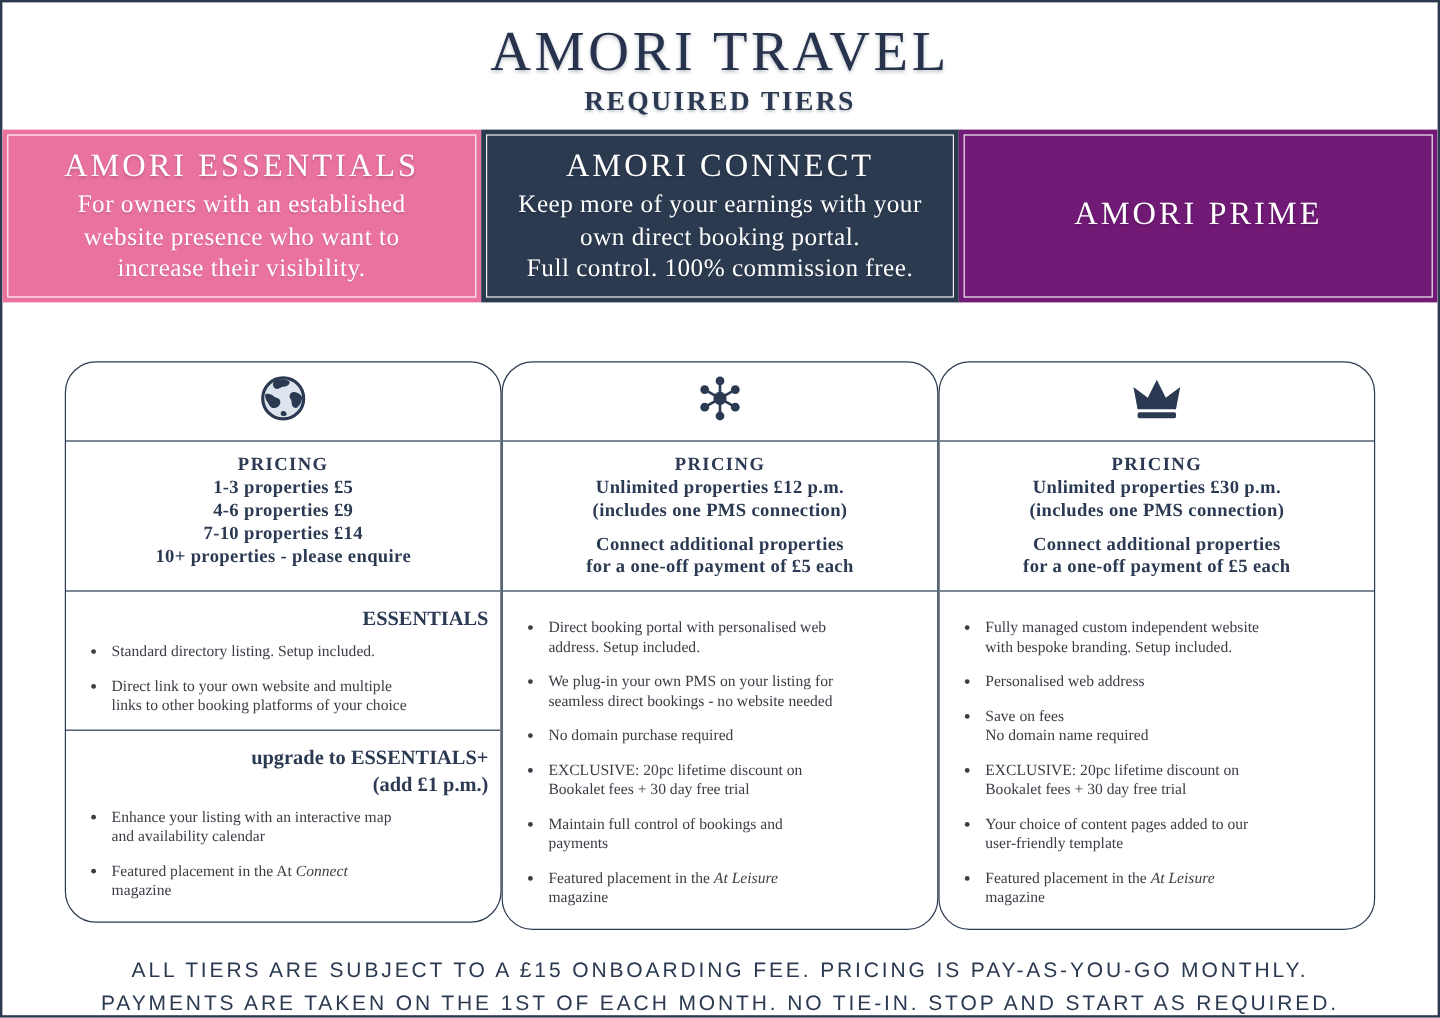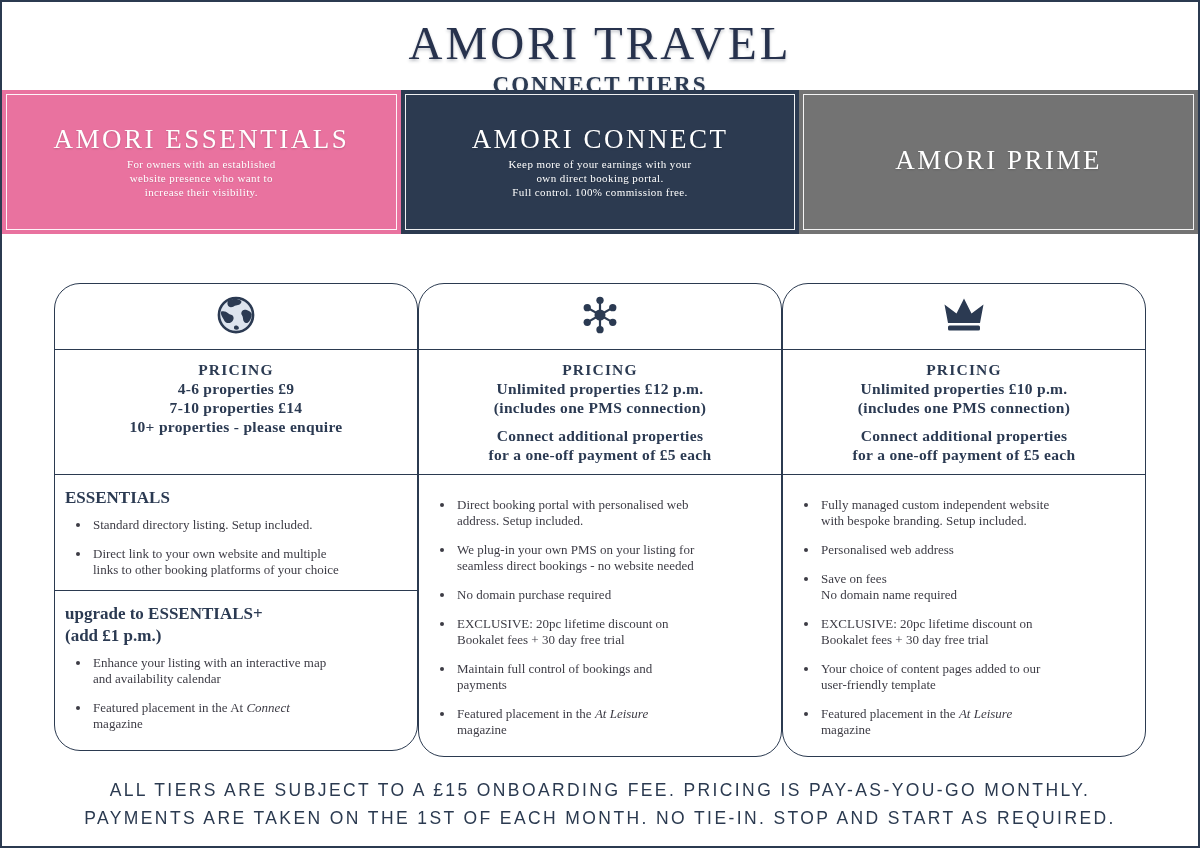--- a/index.html
+++ b/index.html
@@ -8,21 +8,21 @@
   body {
     width: 1200px; height: 848px;
     background: #ffffff;
     border: 2px solid #2b3a50;
     overflow: hidden;
     font-family: "Liberation Serif", serif;
     color: #2c3a52;
   }
 
   
-  .header { text-align: center; padding-top: 14px; height: 88px; }
+  .header { text-align: center; padding-top: 14px; height: 106px; }
   .page-title {
     margin: 0;
     font-size: 47px;
     font-weight: 500;
     letter-spacing: 3px;
     color: #27324d;
     text-shadow: 0 2px 3px rgba(40,50,70,.30);
   }
   .page-subtitle {
     margin-top: 2px;
@@ -45,21 +45,21 @@
     padding: 2px 6px;
   }
   .banner-name {
     margin: 0 0 3px 0;
     font-size: 27px; font-weight: 500;
     letter-spacing: 2.5px;
     text-shadow: 0 1px 2px rgba(0,0,0,.18);
   }
   .banner-desc {
     margin: 0;
-    font-size: 11px; line-height: 1.27;
+    font-size: 21px; line-height: 1.27;
     letter-spacing: .4px;
     white-space: pre-line;
     text-shadow: 0 1px 1px rgba(0,0,0,.12);
   }
 
   
   .cards {
     display: flex; justify-content: space-between;
     padding: 0 52px; margin-top: 49px;
     align-items: flex-start;
@@ -88,21 +88,21 @@
     letter-spacing: .3px;
   }
   .pricing-block1 .pricing-line:first-child { letter-spacing: 1.2px; }
   .pricing-block2:not(:empty) { margin-top: 9px; }
 
   .card-section { padding: 10px 10px 6px; border-bottom: 1px solid #2b3a50; }
   .card-section:last-child { border-bottom: none; padding-bottom: 12px; }
   .card-section.no-heading { padding-top: 14px; }
   .sec-heading {
     margin: 2px 0 4px;
-    text-align: left;
+    text-align: right;
     font-size: 17px; font-weight: 700;
     color: #2b3a52; line-height: 1.3;
     white-space: pre-line;
   }
   ul.features {
     margin: 8px 0 6px; padding-left: 26px;
     list-style: disc;
   }
   ul.features li {
     font-size: 13px; line-height: 1.23;
@@ -123,41 +123,41 @@
   }
   .footer p { margin: 0; }
 </style>
 </head>
 <body>
 
 <div class="page">
 
   <div class="header">
     <h1 class="page-title">AMORI TRAVEL</h1>
-    <div class="page-subtitle">CONNECT TIERS</div>
+    <div class="page-subtitle">REQUIRED TIERS</div>
   </div>
 
   <div class="banners">
     <section class="banner" style="background-color: rgb(233, 114, 159);">
       <div class="banner-inner">
         <h2 class="banner-name">AMORI ESSENTIALS</h2>
         <p class="banner-desc" style="white-space: pre-line;">For owners with an established
 website presence who want to
 increase their visibility.</p>
       </div>
     </section>
     <section class="banner" style="background-color: rgb(44, 58, 80);">
       <div class="banner-inner">
         <h2 class="banner-name">AMORI CONNECT</h2>
         <p class="banner-desc" style="white-space: pre-line;">Keep more of your earnings with your
 own direct booking portal.
 Full control. 100% commission free.</p>
       </div>
     </section>
-    <section class="banner" style="background-color: #737373;">
+    <section class="banner" style="background-color: #701a75;">
       <div class="banner-inner">
         <h2 class="banner-name">AMORI PRIME</h2>
       </div>
     </section>
   </div>
 
   <div class="cards">
 
     <div class="card">
       <div class="card-icon">
@@ -167,20 +167,21 @@
             <path fill="#2b3a52" d="M15 8c5-3 11-3 15 0 1 3-3 5-6 5-2 0-3 2-6 2s-5-4-3-7z"></path>
             <path fill="#2b3a52" d="M7 20c3-1 6 0 8 2s5 1 6 4-1 6-4 7-6-1-7-4c-1-2-4-5-3-9z"></path>
             <path fill="#2b3a52" d="M34 18c3 0 7 2 8 5 0 4-2 8-5 10-3 1-5-2-5-5s-2-4-2-6 2-4 4-4z"></path>
             <path fill="#2b3a52" d="M24 36c2 0 4 2 3 4-1 1-4 1-5 0-1-2 0-4 2-4z"></path>
           </svg>
         </span>
       </div>
       <div class="card-pricing">
         <div class="pricing-block1">
             <div class="pricing-line">PRICING</div>
+            <div class="pricing-line">1-3 properties £5</div>
             <div class="pricing-line">4-6 properties £9</div>
             <div class="pricing-line">7-10 properties £14</div>
             <div class="pricing-line">10+ properties - please enquire</div>
           </div>
         <div class="pricing-block2"></div>
       </div>
       <div class="card-section">
         <h3 class="sec-heading" style="white-space: pre-line;">ESSENTIALS</h3>
         <ul class="features">
             <li>Standard directory listing. Setup included.</li>
@@ -249,21 +250,21 @@
         <span>
           <svg width="44" height="37" viewBox="0 0 44 37" aria-hidden="true">
             <path fill="#2b3a52" d="M6 27 L2.5 8.5 L14.5 17.5 L22 2.5 L29.5 17.5 L41.5 8.5 L38 27 Z"></path>
             <rect x="6" y="29.5" width="32" height="5" rx="1.5" fill="#2b3a52"></rect>
           </svg>
         </span>
       </div>
       <div class="card-pricing">
         <div class="pricing-block1">
             <div class="pricing-line">PRICING</div>
-            <div class="pricing-line">Unlimited properties £10 p.m.</div>
+            <div class="pricing-line">Unlimited properties £30 p.m.</div>
             <div class="pricing-line">(includes one PMS connection)</div>
           </div>
         <div class="pricing-block2">
             <div class="pricing-line">Connect additional properties</div>
             <div class="pricing-line">for a one-off payment of £5 each</div>
           </div>
       </div>
       <div class="card-section no-heading">
         <ul class="features">
             <li>Fully managed custom independent website<br>with bespoke branding. Setup included.</li>

